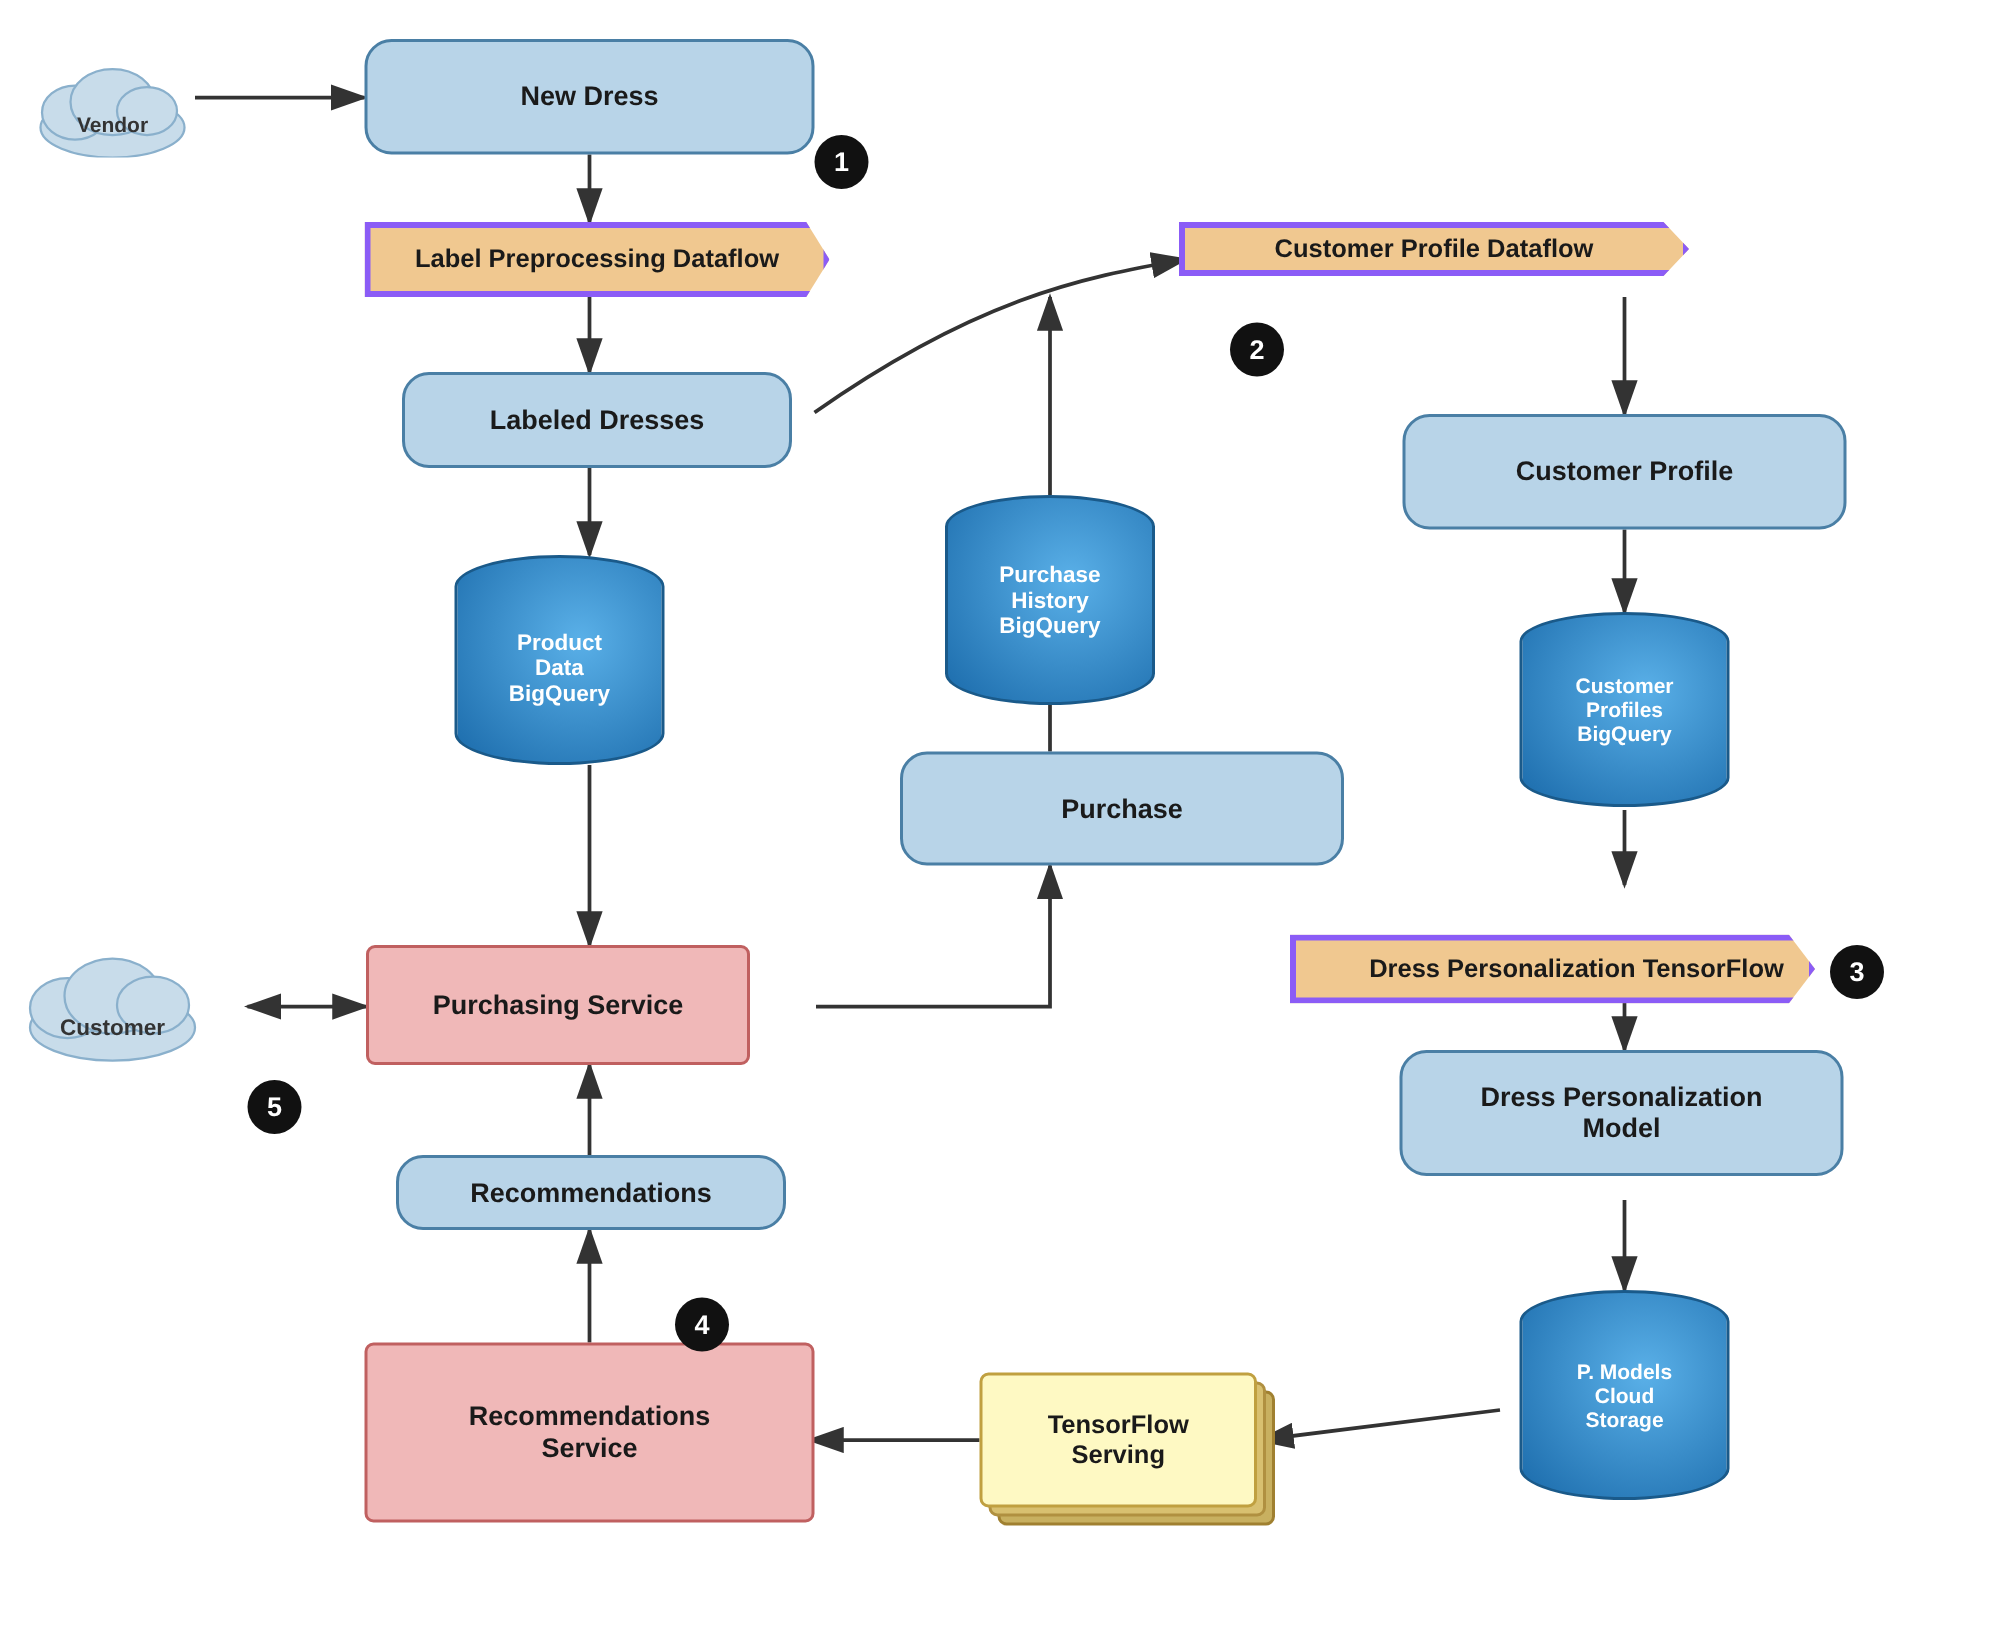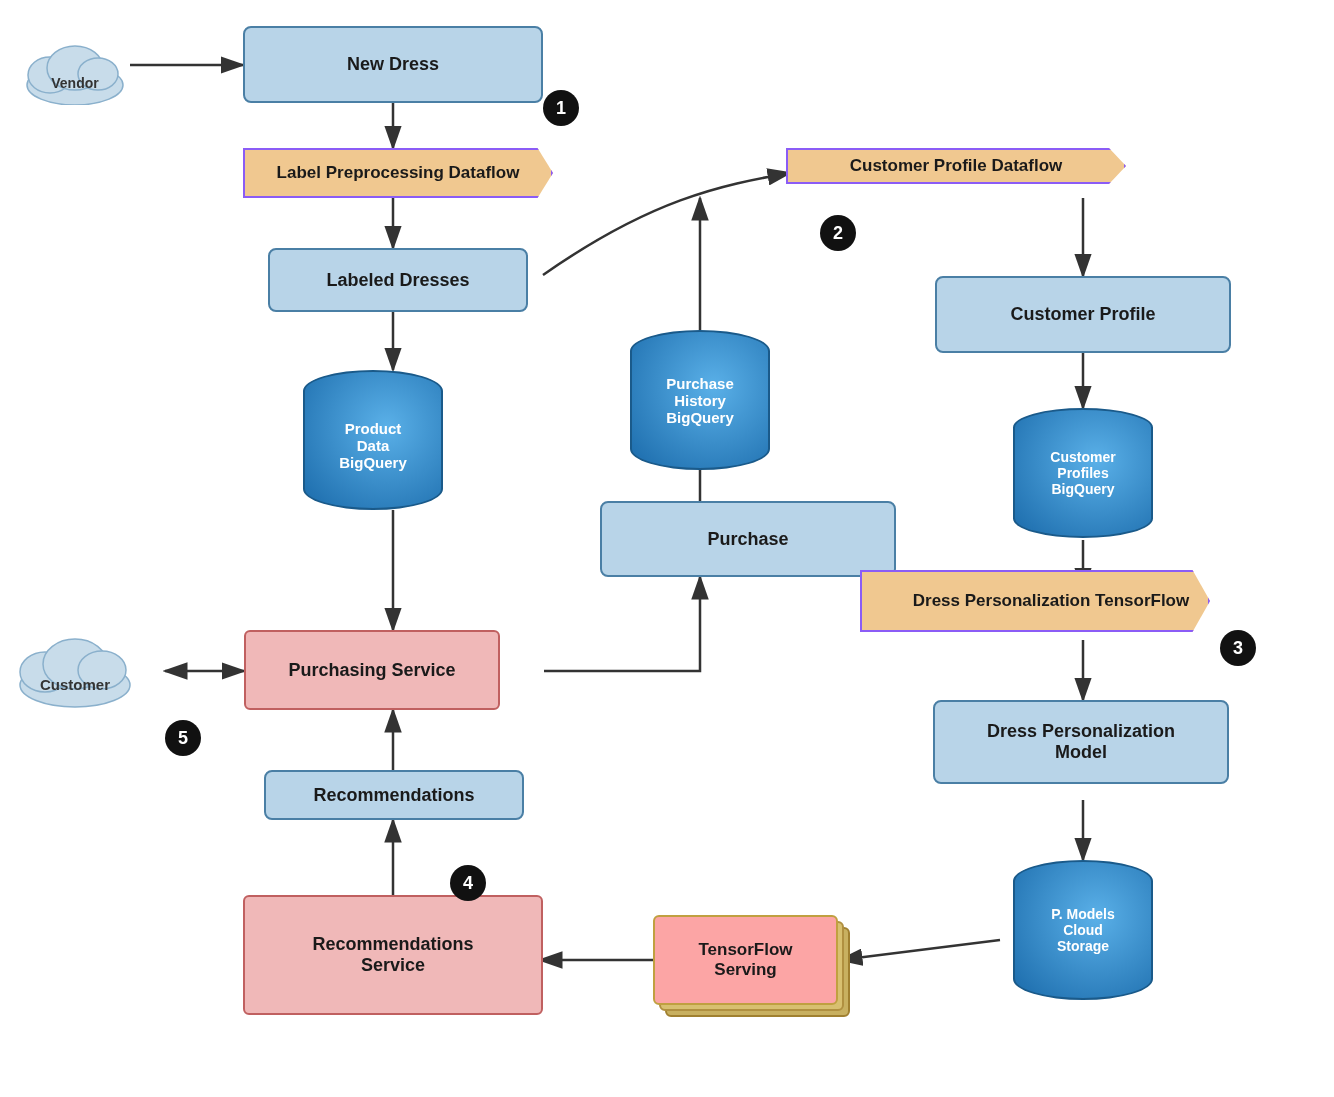--- a/index.html
+++ b/index.html
@@ -14,21 +14,21 @@
     .diagram-container {
       position: relative;
       width: 1334px;
       height: 1097px;
     }
     
     .box-blue {
       position: absolute;
       background: #b8d4e8;
       border: 2px solid #4a7fa5;
-      border-radius: 8px;
+      border-radius: 18px;
       display: flex;
       align-items: center;
       justify-content: center;
       text-align: center;
       font-size: 18px;
       font-weight: bold;
       color: #1a1a1a;
     }
     .box-pink {
       position: absolute;
@@ -49,21 +49,21 @@
       display: flex;
       align-items: center;
       justify-content: center;
       text-align: center;
       font-size: 17px;
       font-weight: bold;
       color: #1a1a1a;
     }
     .arrow-peach {
       background: #f0c890;
-      border: 2px solid #8b5cf6;
+      border: 4px solid #8b5cf6;
     }
     
     .cylinder {
       position: absolute;
       display: flex;
       align-items: center;
       justify-content: center;
       text-align: center;
       font-size: 15px;
       font-weight: bold;
@@ -127,21 +127,21 @@
       background: #d8c070;
       border: 2px solid #b09040;
       border-radius: 6px;
       width: 185px;
       height: 90px;
       top: 6px;
       left: 6px;
     }
     .stacked-front {
       position: absolute;
-      background: #fca5a5;
+      background: #fef9c3;
       border: 2px solid #c0a040;
       border-radius: 6px;
       width: 185px;
       height: 90px;
       top: 0;
       left: 0;
       display: flex;
       align-items: center;
       justify-content: center;
       text-align: center;
@@ -257,21 +257,21 @@
   <div class="cylinder cylinder-blue" style="left:1013px; top:408px; width:140px; height:130px; border-radius:50% 50% 50% 50% / 15% 15% 15% 15%; flex-direction:column;">
     <span style="white-space:pre-line; font-size:14px;">Customer
 Profiles
 BigQuery</span>
   </div>
 
   <div class="box-blue" style="left:600px; top:501px; width:296px; height:76px;">
     <span>Purchase</span>
   </div>
 
-  <div class="arrow-shape arrow-peach" style="left:860px; top:570px; width:350px; height:62px; clip-path: polygon(0 0, 95% 0, 100% 50%, 95% 100%, 0 100%); padding-left: 32px;">
+  <div class="arrow-shape arrow-peach" style="left:860px; top:623px; width:350px; height:46px; clip-path: polygon(0 0, 95% 0, 100% 50%, 95% 100%, 0 100%); padding-left: 32px;">
     <span>Dress Personalization TensorFlow</span>
   </div>
 
   <div class="badge" style="left:1220px; top:630px;">
     <span>3</span>
   </div>
 
   <div class="box-pink" style="left:244px; top:630px; width:256px; height:80px;">
     <span>Purchasing Service</span>
   </div>

